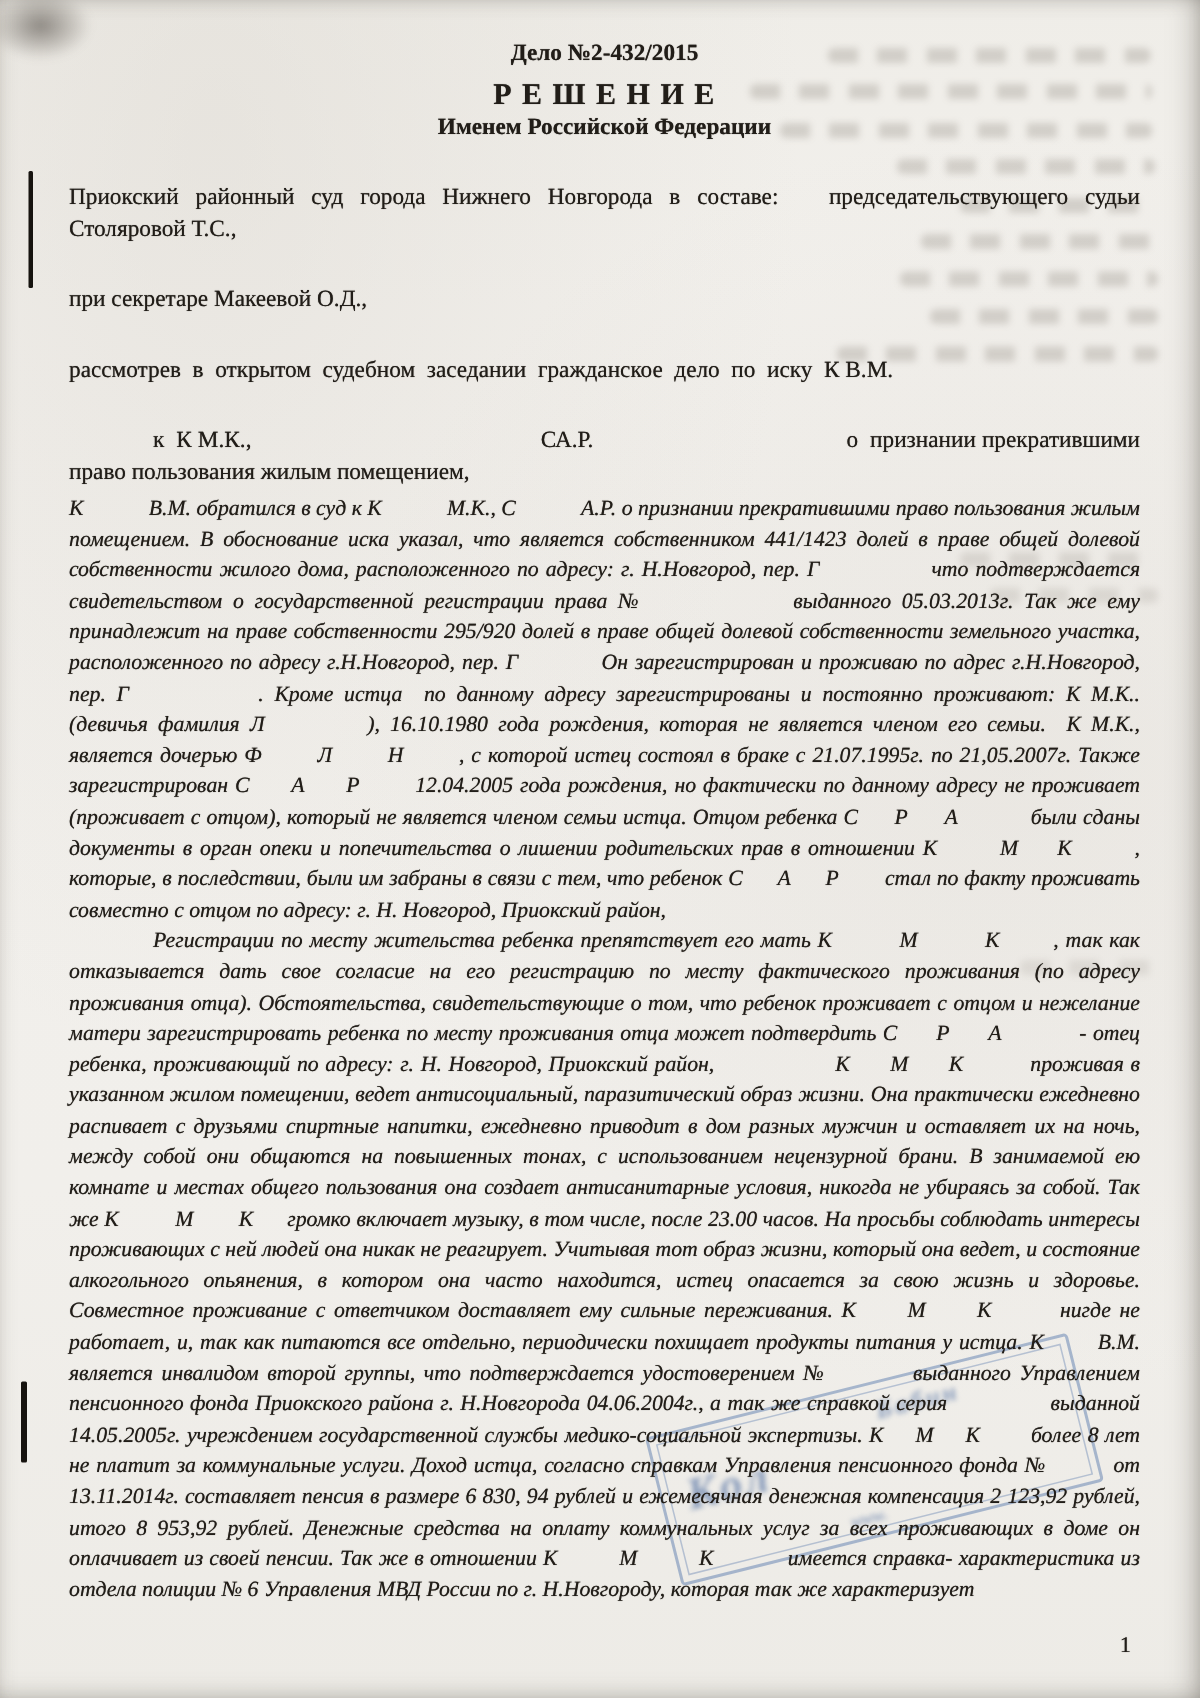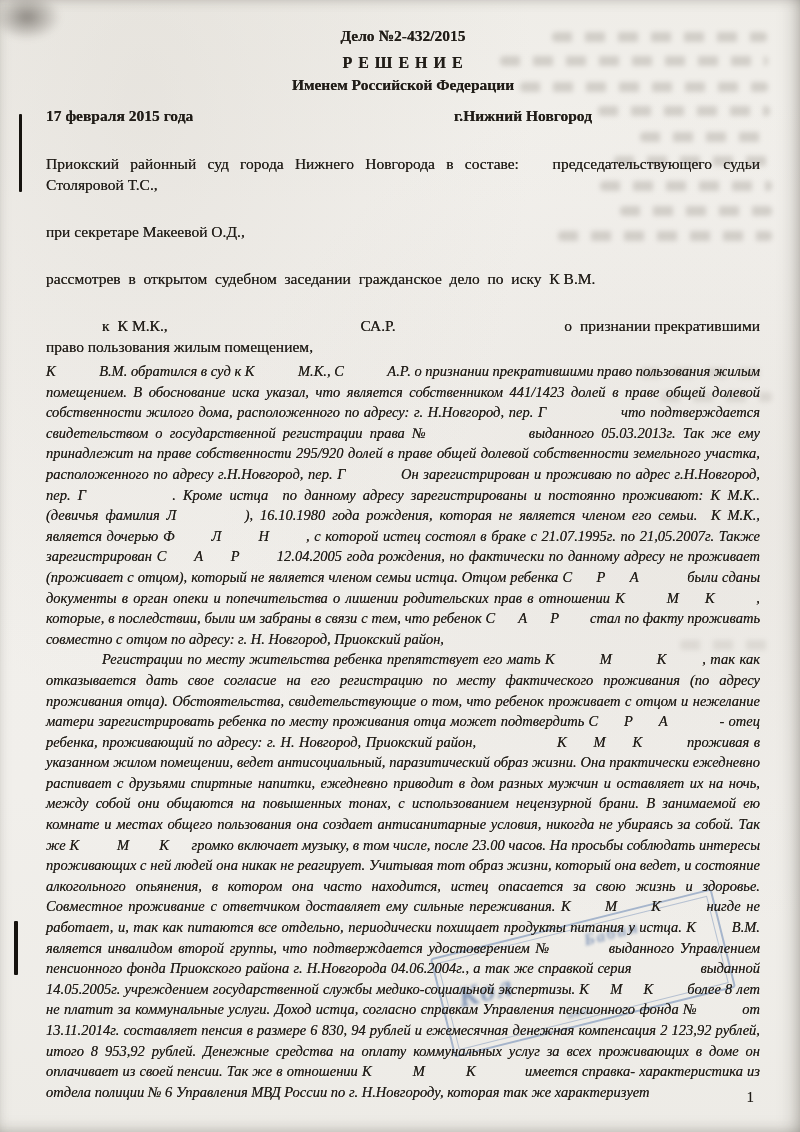--- a/index.html
+++ b/index.html
@@ -11,21 +11,21 @@
       radial-gradient(ellipse at 85% 45%, rgba(216,211,204,.30), transparent 48%),
       linear-gradient(180deg,#efede8 0%,#f2f0ec 18%,#f1efeb 70%,#edebe6 100%);
     box-shadow:
       inset -12px 0 20px -12px rgba(80,74,66,.5),
       inset 8px 0 16px -14px rgba(80,74,66,.35),
       inset 0 -10px 16px -10px rgba(80,74,66,.28),
       inset 0 10px 14px -12px rgba(80,74,66,.25);
   }
   .content{position:relative;z-index:2;padding:26px 40px 0 46px;}
   .case-no{text-align:center;font-weight:bold;font-size:15.5px;line-height:20px;}
-  .title{text-align:center;font-weight:bold;font-size:16px;line-height:22px;margin-top:6px;letter-spacing:1px;}
+  .title{text-align:center;font-weight:bold;font-size:20px;line-height:22px;margin-top:6px;letter-spacing:1px;}
   .subtitle{text-align:center;font-weight:bold;font-size:15.5px;line-height:21px;}
   .date-row{display:flex;font-weight:bold;font-size:15.5px;line-height:22px;margin-top:10px;}
   .date-row .city{margin-left:auto;margin-right:168px;}
   .intro{margin-top:12px;font-size:15.5px;line-height:21px;}
   .line{white-space:pre-wrap;text-align:justify;margin-top:26px;}
   .line.hang{text-indent:56px;}
   .ustanovil{text-align:center;font-size:15.5px;line-height:21px;}
   .body{margin-top:4px;font-size:14.5px;line-height:20.6px;font-style:italic;}
   .para{white-space:pre-wrap;text-align:justify;}
   .para.indent{text-indent:56px;}
@@ -87,24 +87,20 @@
     <span class="frag frag-3">www.</span>
   </div>
 
   <div class="margin-mark mark-top"></div>
   <div class="margin-mark mark-bottom"></div>
 
   <div class="content">
     <div class="case-no">Дело №2-432/2015</div>
     <div class="title">Р Е Ш Е Н И Е</div>
     <div class="subtitle">Именем Российской Федерации</div>
-    <div class="date-row">
-      <span class="date">17 февраля 2015 года</span>
-      <span class="city">г.Нижний Новгород</span>
-    </div>
     <div class="intro">
         <div class="line">Приокский районный суд города Нижнего Новгорода в составе:   председательствующего судьи Столяровой Т.С.,</div>
         <div class="line">при секретаре Макеевой О.Д.,</div>
         <div class="line">рассмотрев  в  открытом  судебном  заседании  гражданское  дело  по  иску  К В.М.</div>
         <div class="line hang">к  К М.К.,                                                СА.Р.                                          о  признании прекратившими право пользования жилым помещением,</div>
       </div>
     <div class="body">
         <div class="para">К            В.М. обратился в суд к К            М.К., С            А.Р. о признании прекратившими право пользования жилым помещением. В обоснование иска указал, что является собственником 441/1423 долей в праве общей долевой собственности жилого дома, расположенного по адресу: г. Н.Новгород, пер. Г                что подтверждается свидетельством о государственной регистрации права №              выданного 05.03.2013г. Так же ему  принадлежит на праве собственности 295/920 долей в праве общей долевой собственности земельного участка, расположенного по адресу г.Н.Новгород, пер. Г            Он зарегистрирован и проживаю по адрес г.Н.Новгород, пер. Г            . Кроме истца  по данному адресу зарегистрированы и постоянно проживают: К М.К..              (девичья фамилия Л          ), 16.10.1980 года рождения, которая не является членом его семьи.  К М.К.,              является дочерью Ф        Л        Н        , с которой истец состоял в браке с 21.07.1995г. по 21,05.2007г. Также зарегистрирован С      А      Р        12.04.2005 года рождения, но фактически по данному адресу не проживает (проживает с отцом), который не является членом семьи истца. Отцом ребенка С      Р      А            были сданы документы в орган опеки и попечительства о лишении родительских прав в отношении К        М     К        , которые, в последствии, были им забраны в связи с тем, что ребенок С      А      Р        стал по факту проживать совместно с отцом по адресу: г. Н. Новгород, Приокский район,</div>
         <div class="para indent">Регистрации по месту жительства ребенка препятствует его мать К          М          К        , так как отказывается дать свое согласие на его регистрацию по месту фактического проживания (по адресу проживания отца). Обстоятельства, свидетельствующие о том, что ребенок проживает с отцом и нежелание матери зарегистрировать ребенка по месту проживания отца может подтвердить С      Р      А            - отец ребенка, проживающий по адресу: г. Н. Новгород, Приокский район,                  К      М      К          проживая в указанном жилом помещении, ведет антисоциальный, паразитический образ жизни. Она практически ежедневно распивает с друзьями спиртные напитки, ежедневно приводит в дом разных мужчин и оставляет их на ночь, между собой они общаются на повышенных тонах, с использованием нецензурной брани. В занимаемой ею комнате и местах общего пользования она создает антисанитарные условия, никогда не убираясь за собой. Так же К          М        К      громко включает музыку, в том числе, после 23.00 часов. На просьбы соблюдать интересы проживающих с ней людей она никак не реагирует. Учитывая тот образ жизни, который она ведет, и состояние алкогольного опьянения, в котором она часто находится, истец опасается за свою жизнь и здоровье. Совместное проживание с ответчиком доставляет ему сильные переживания. К      М      К        нигде не работает, и, так как питаются все отдельно, периодически похищает продукты питания у истца. К        В.М. является инвалидом второй группы, что подтверждается удостоверением №          выданного Управлением пенсионного фонда Приокского района г. Н.Новгорода 04.06.2004г., а так же справкой серия                выданной 14.05.2005г. учреждением государственной службы медико-социальной экспертизы. К     М     К        более 8 лет не платит за коммунальные услуги. Доход истца, согласно справкам Управления пенсионного фонда №          от 13.11.2014г. составляет пенсия в размере 6 830, 94 рублей и ежемесячная денежная компенсация 2 123,92 рублей, итого 8 953,92 рублей. Денежные средства на оплату коммунальных услуг за всех проживающих в доме он оплачивает из своей пенсии. Так же в отношении К          М          К            имеется справка- характеристика из отдела полиции № 6 Управления МВД России по г. Н.Новгороду, которая так же характеризует</div>
       </div>

